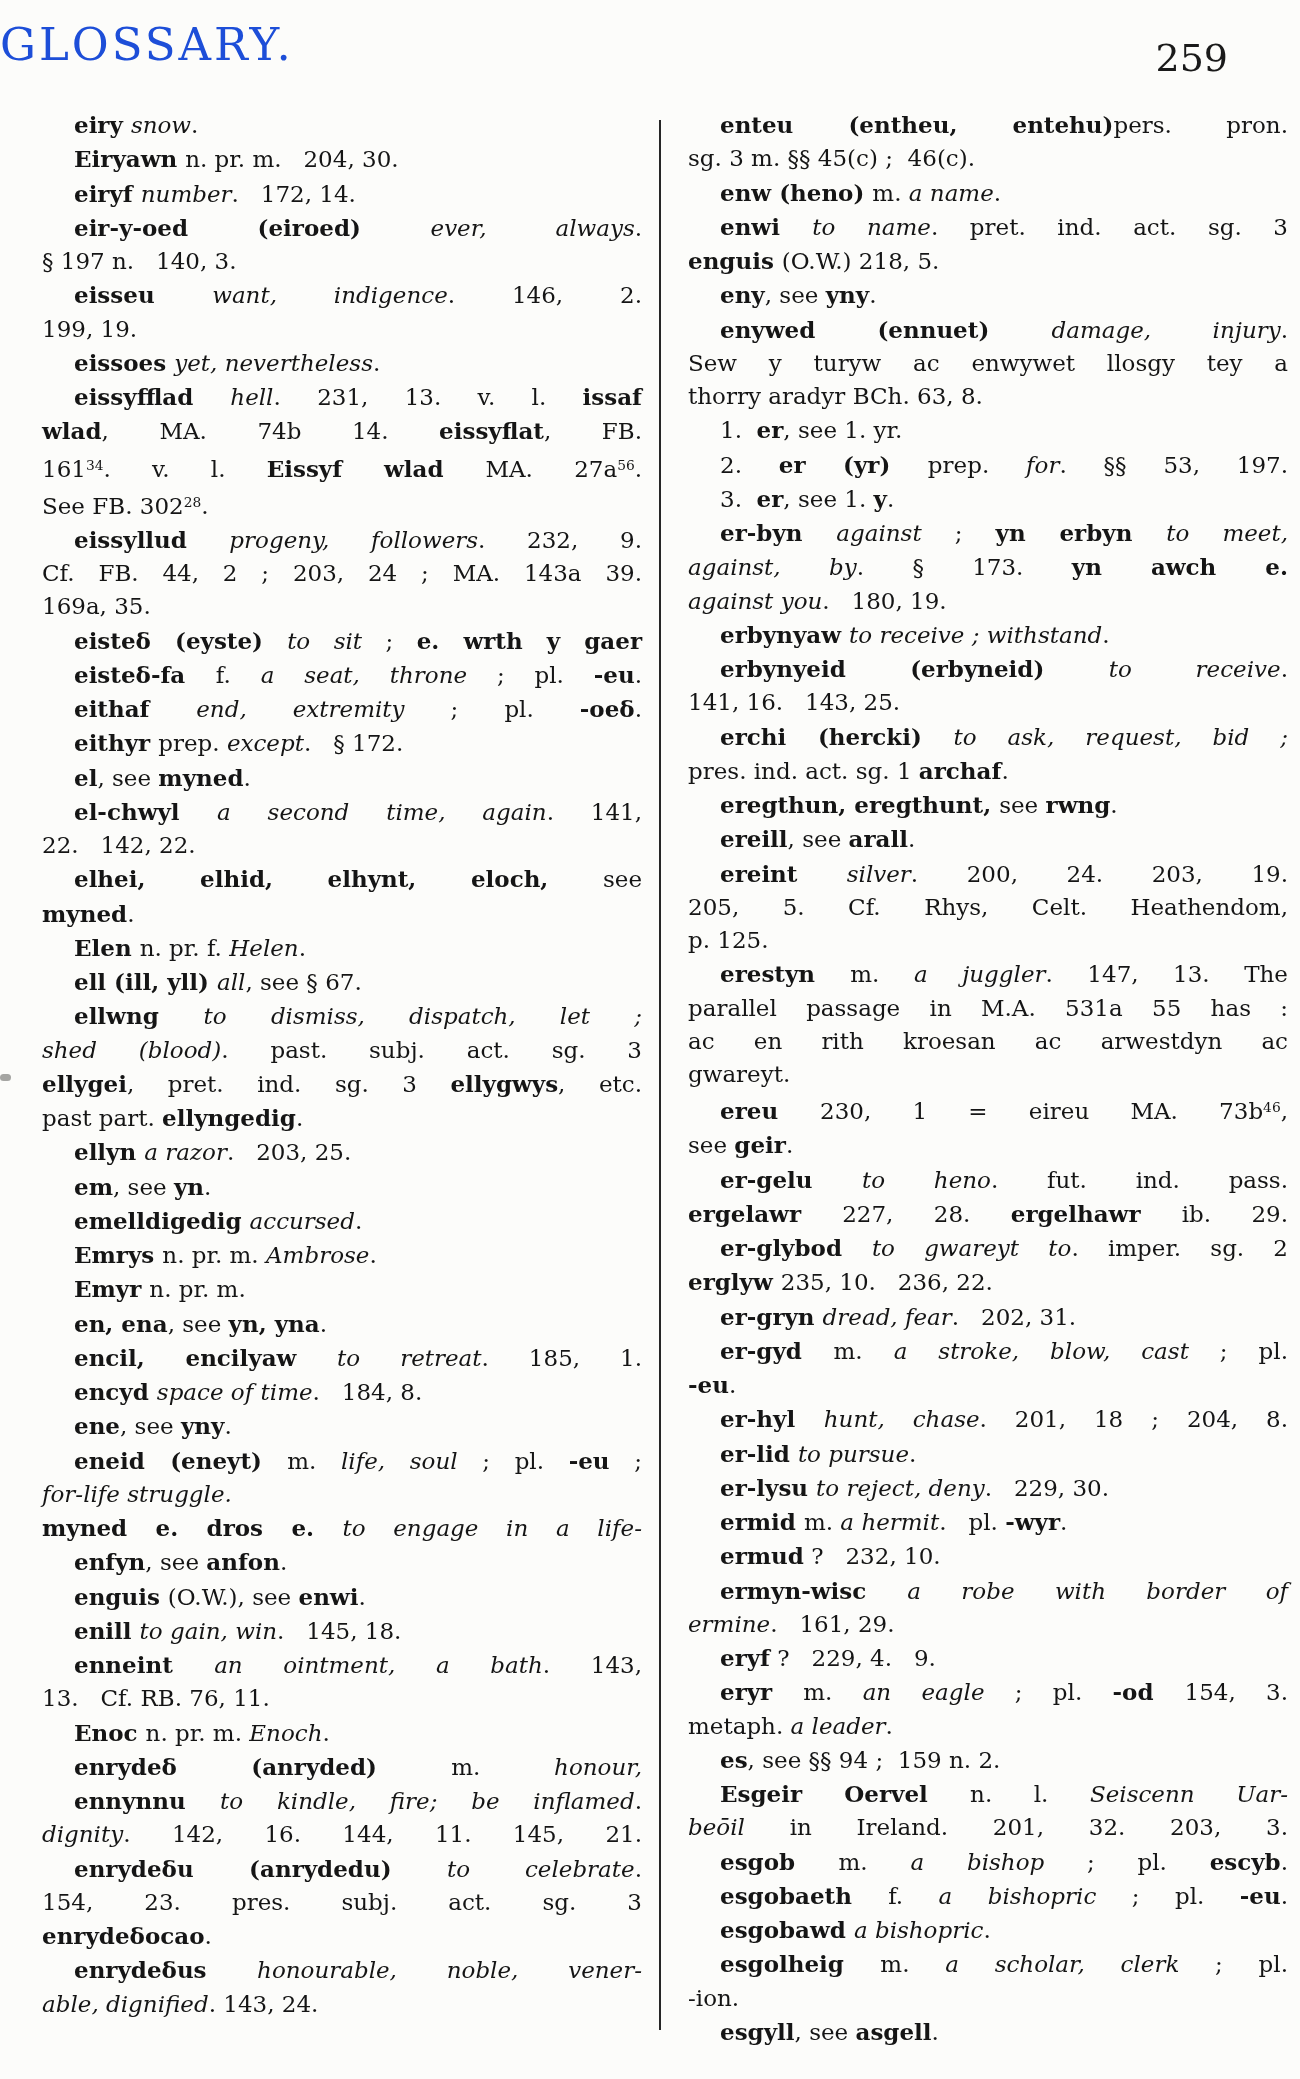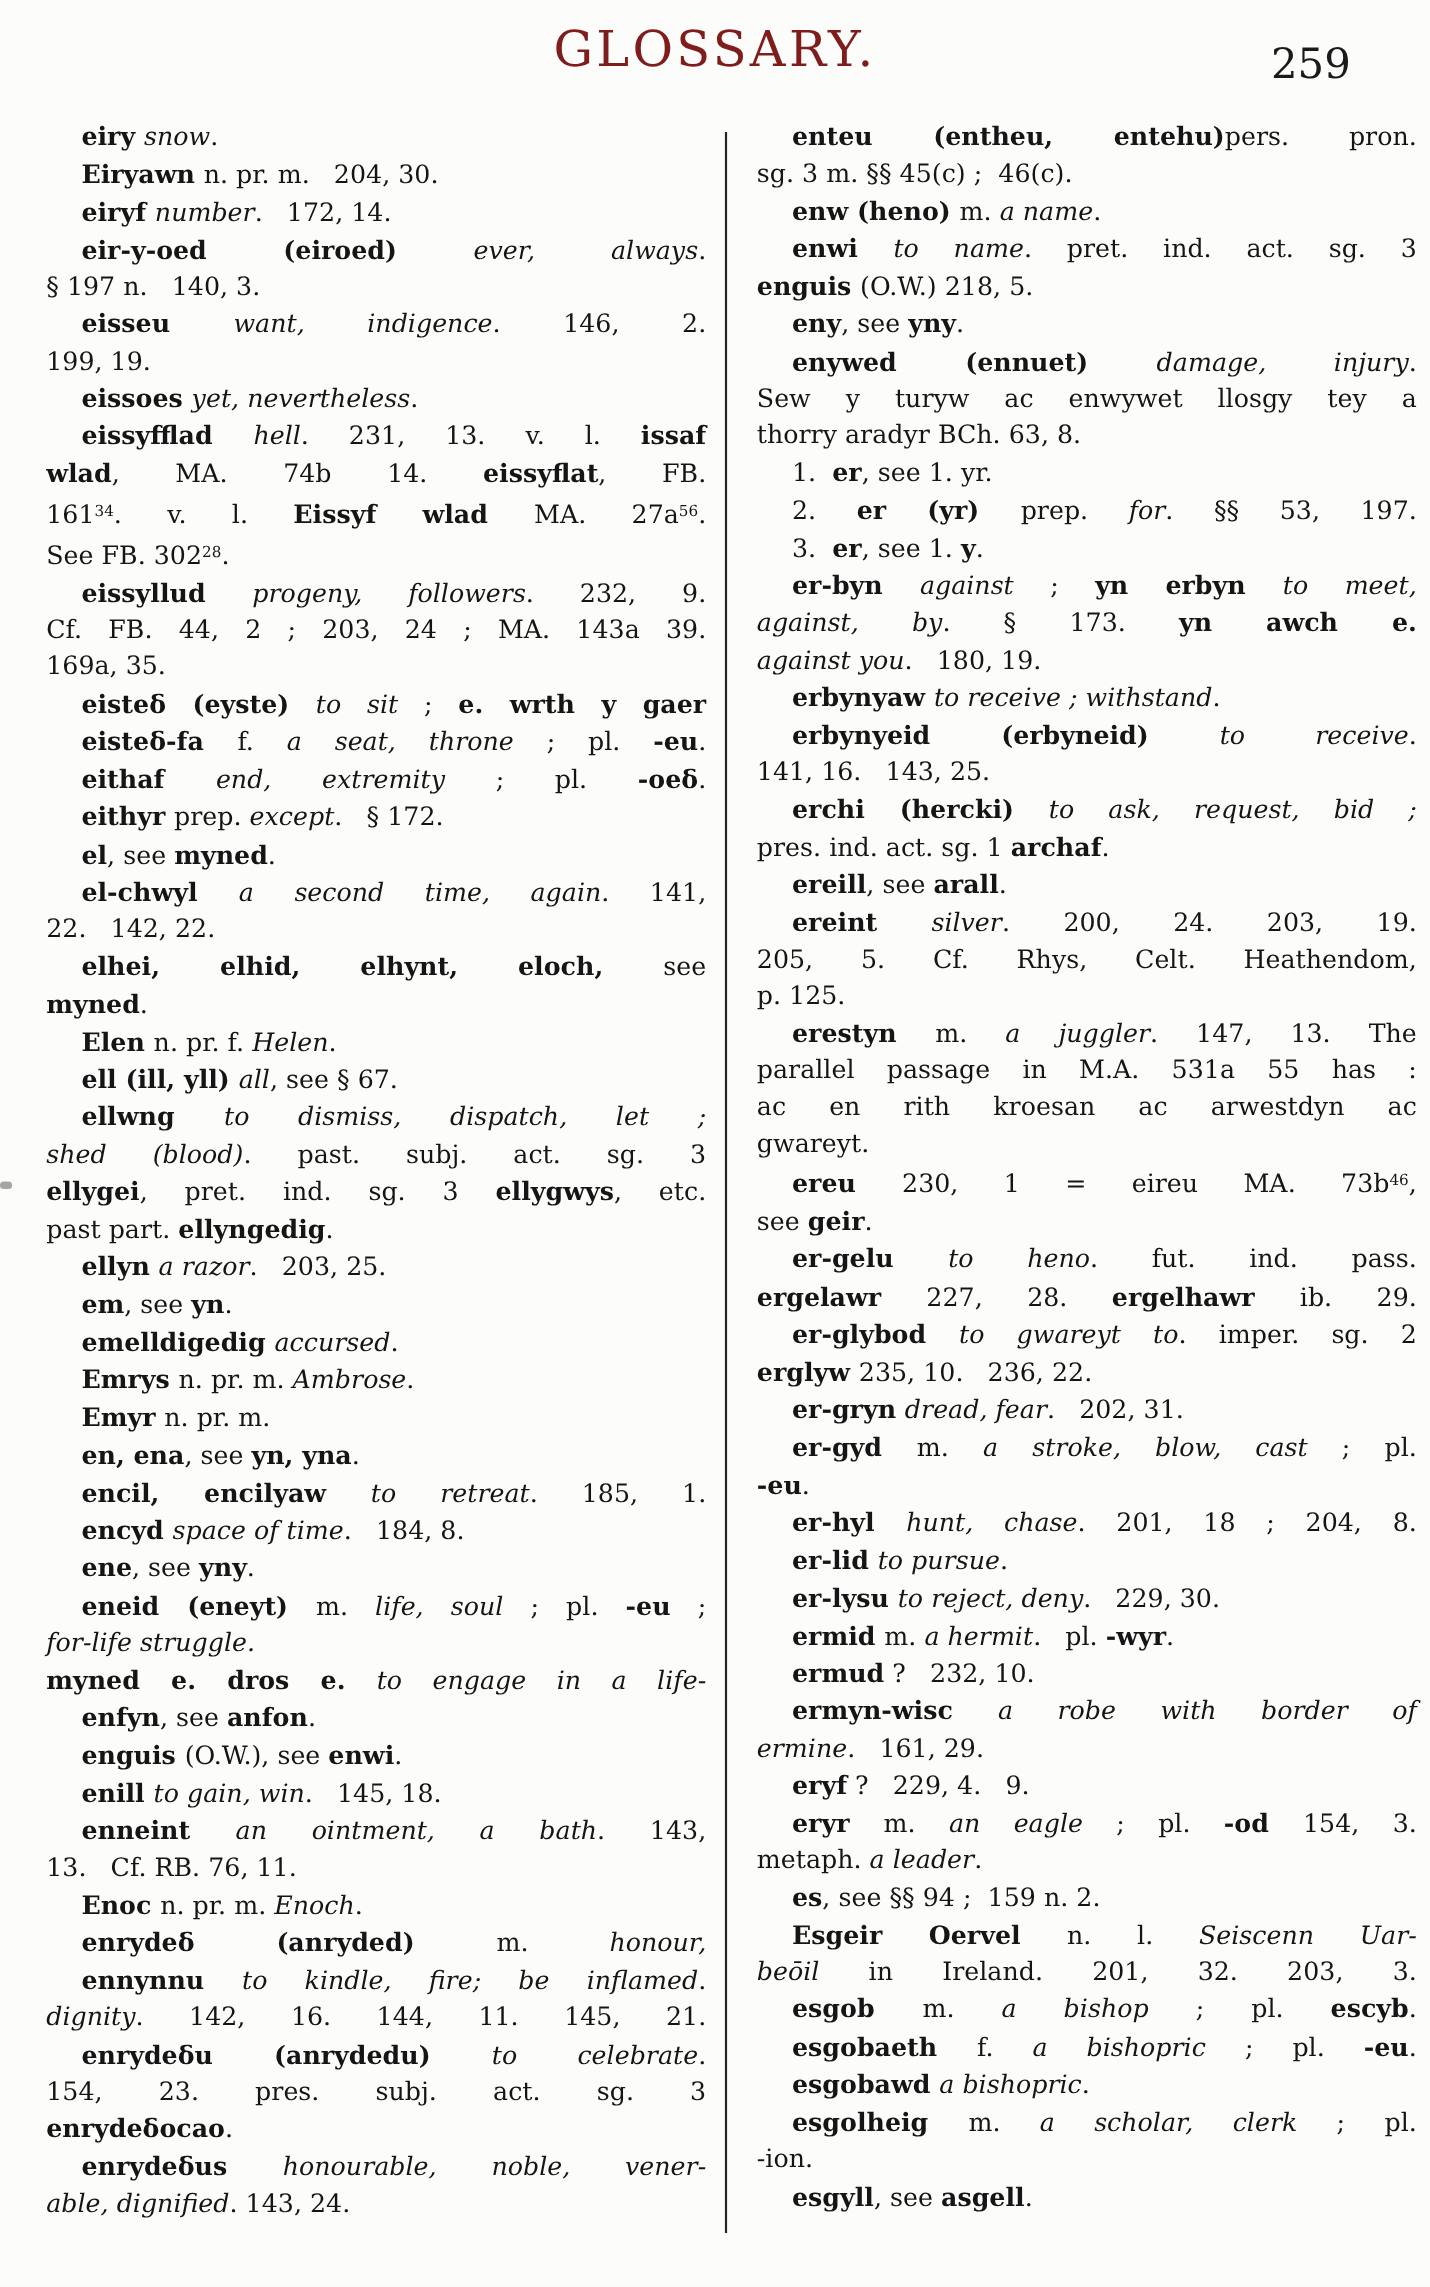--- a/index.html
+++ b/index.html
@@ -7,23 +7,22 @@
   .page{
     position:relative;
     width:1300px;height:2079px;
     background:#fcfcfa;
     font-family:"DejaVu Serif","Liberation Serif",serif;
     color:#151515;
     overflow:hidden;
   }
   .title{
     position:absolute;top:18px;left:0;right:0;
-    text-align:center;
     font-size:45px;letter-spacing:3px;
-    color:#7f1d1d;
+    color:#1d4ed8;
   }
   .pagenum{
     position:absolute;top:36px;right:72px;
     font-size:38px;
     color:#1a1a1a;
   }
   .divider{
     position:absolute;
     left:659px;top:120px;
     width:2px;height:1910px;
@@ -127,20 +126,21 @@
       <div class="line ind just"><span class="seg-r">2. </span><span class="seg-b">er (yr) </span><span class="seg-r">prep. </span><span class="seg-i">for</span><span class="seg-r">. §§ 53, 197.</span></div>
       <div class="line ind"><span class="seg-r">3.&nbsp;&nbsp;</span><span class="seg-b">er</span><span class="seg-r">, see 1. </span><span class="seg-b">y</span><span class="seg-r">.</span></div>
       <div class="line ind just"><span class="seg-b">er-byn </span><span class="seg-i">against</span><span class="seg-r"> ; </span><span class="seg-b">yn erbyn </span><span class="seg-i">to meet,</span></div>
       <div class="line just"><span class="seg-i">against, by</span><span class="seg-r">. § 173. </span><span class="seg-b">yn awch e.</span></div>
       <div class="line"><span class="seg-i">against you</span><span class="seg-r">.&nbsp;&nbsp;&nbsp;180, 19.</span></div>
       <div class="line ind"><span class="seg-b">erbynyaw </span><span class="seg-i">to receive ; withstand</span><span class="seg-r">.</span></div>
       <div class="line ind just"><span class="seg-b">erbynyeid (erbyneid) </span><span class="seg-i">to receive</span><span class="seg-r">.</span></div>
       <div class="line"><span class="seg-r">141, 16.&nbsp;&nbsp;&nbsp;143, 25.</span></div>
       <div class="line ind just"><span class="seg-b">erchi (hercki) </span><span class="seg-i">to ask, request, bid ;</span></div>
       <div class="line"><span class="seg-r">pres. ind. act. sg. 1 </span><span class="seg-b">archaf</span><span class="seg-r">.</span></div>
+      <div class="line ind"><span class="seg-b">eregthun, eregthunt, </span><span class="seg-r">see </span><span class="seg-b">rwng</span><span class="seg-r">.</span></div>
       <div class="line ind"><span class="seg-b">ereill</span><span class="seg-r">, see </span><span class="seg-b">arall</span><span class="seg-r">.</span></div>
       <div class="line ind just"><span class="seg-b">ereint </span><span class="seg-i">silver</span><span class="seg-r">. 200, 24. 203, 19.</span></div>
       <div class="line just"><span class="seg-r">205, 5. Cf. Rhys, Celt. Heathendom,</span></div>
       <div class="line"><span class="seg-r">p. 125.</span></div>
       <div class="line ind just"><span class="seg-b">erestyn </span><span class="seg-r">m. </span><span class="seg-i">a juggler</span><span class="seg-r">. 147, 13. The</span></div>
       <div class="line just"><span class="seg-r">parallel passage in M.A. 531a 55 has :</span></div>
       <div class="line just"><span class="seg-r">ac en rith kroesan ac arwestdyn ac</span></div>
       <div class="line"><span class="seg-r">gwareyt.</span></div>
       <div class="line ind just"><span class="seg-b">ereu </span><span class="seg-r">230, 1 = eireu MA. 73b</span><span class="seg-sup">46</span><span class="seg-r">,</span></div>
       <div class="line"><span class="seg-r">see </span><span class="seg-b">geir</span><span class="seg-r">.</span></div>

